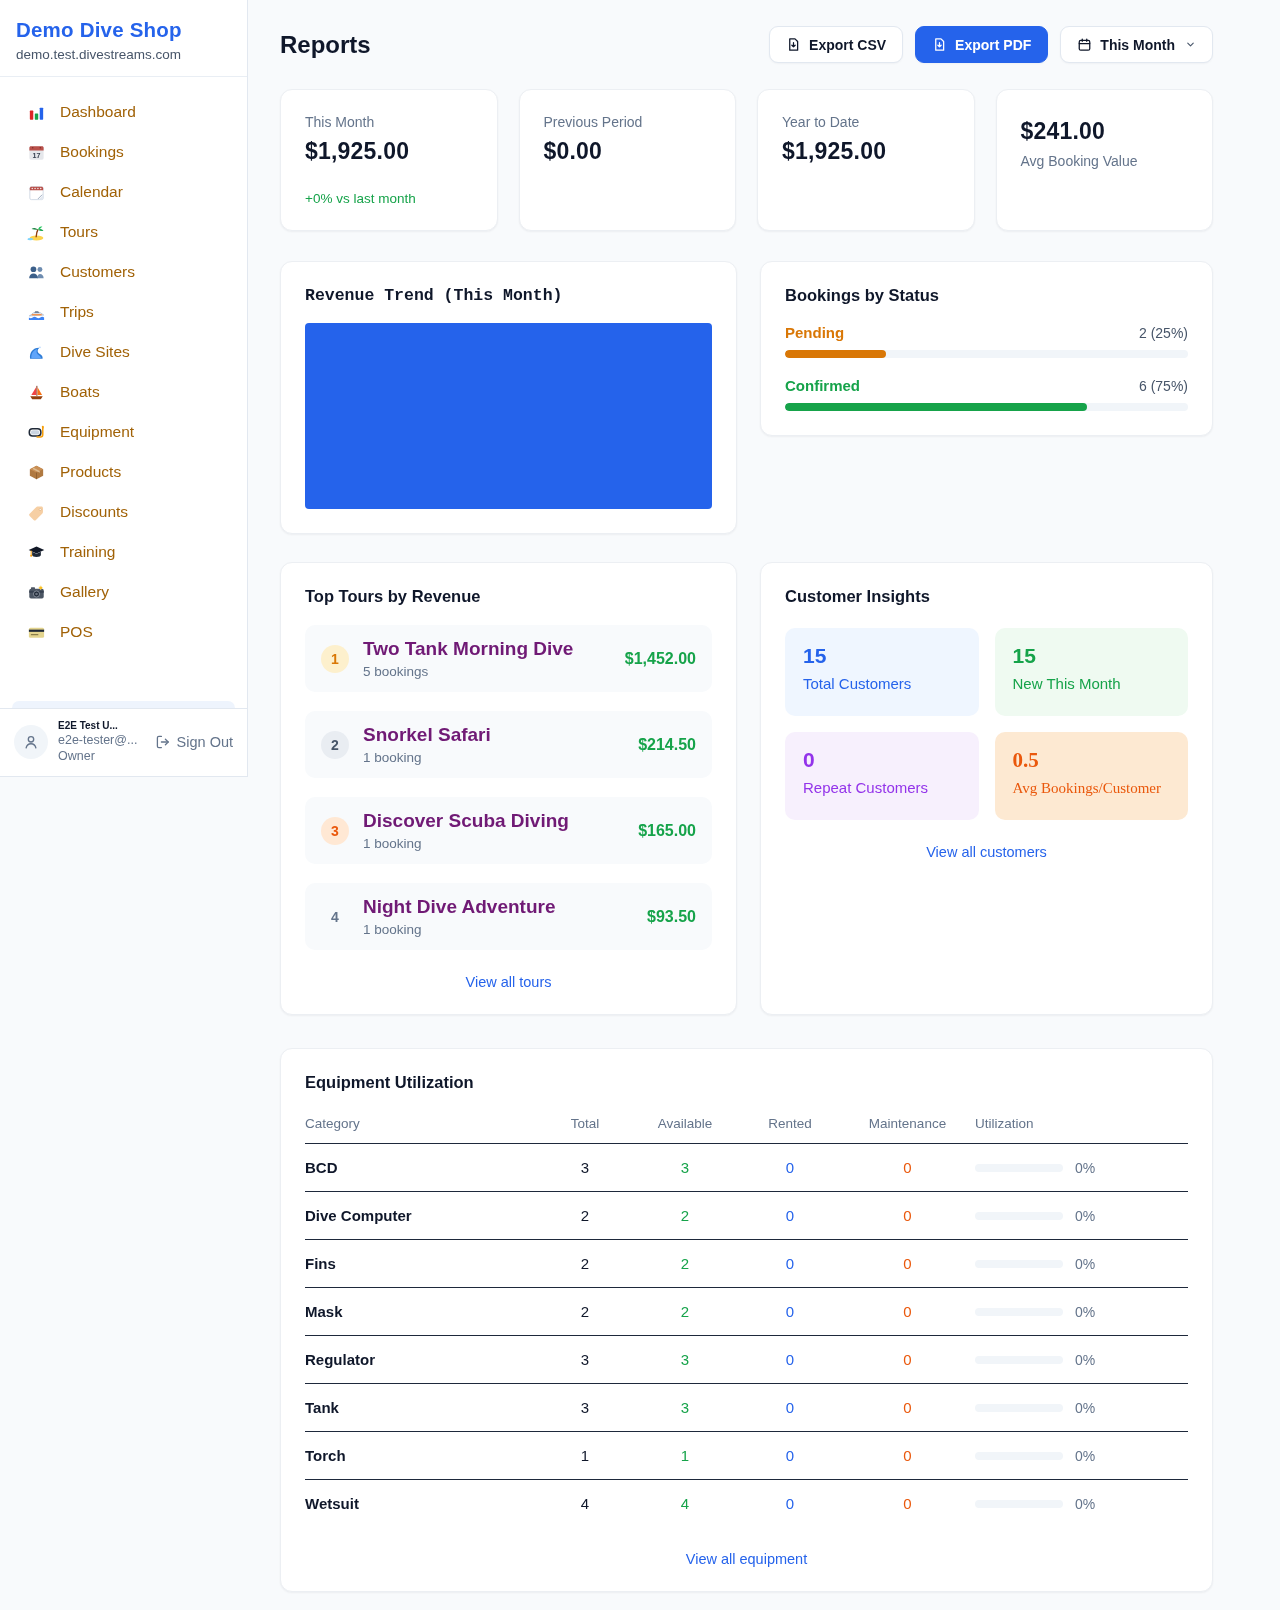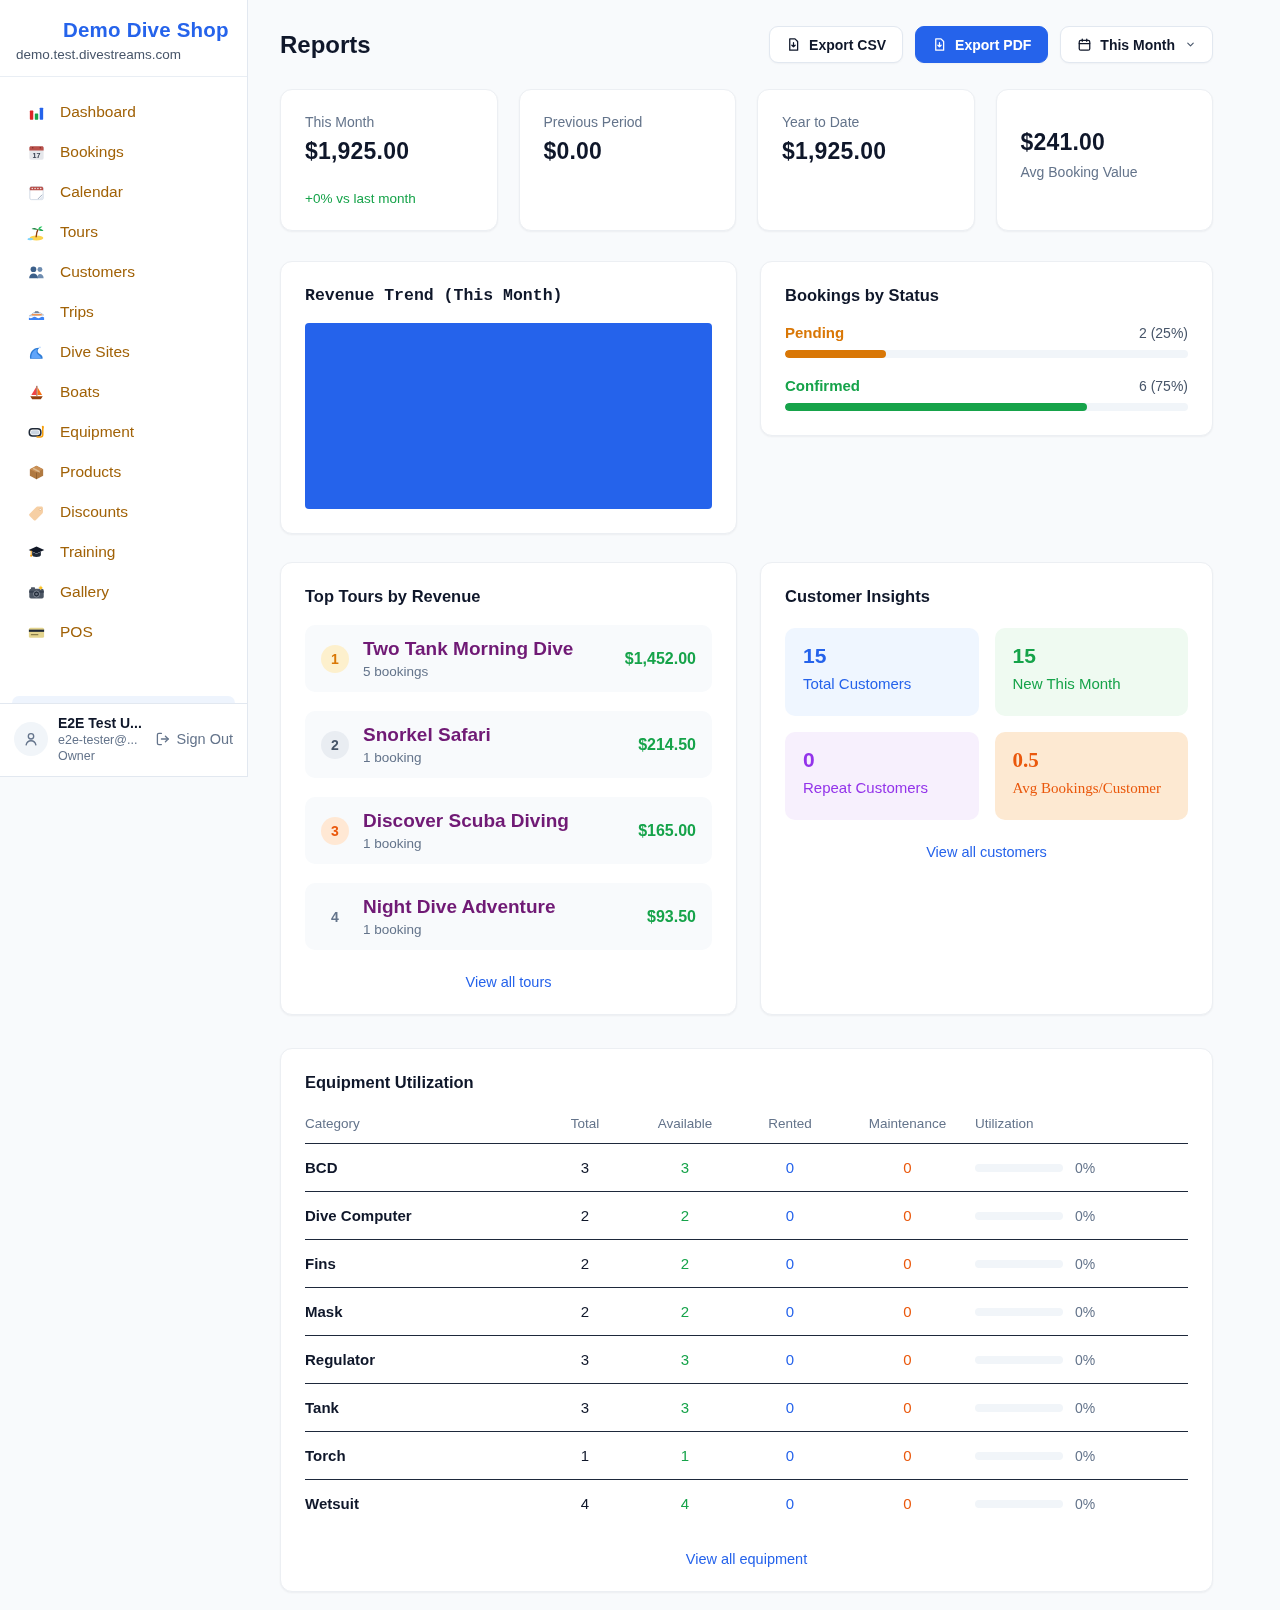--- a/index.html
+++ b/index.html
@@ -15,21 +15,21 @@
   
   .sidebar {
     position:absolute; top:0; left:0;
     width:248px; height:777px;
     background:#fff;
     border-right:1px solid #e2e8f0;
     border-bottom:1px solid #e2e8f0;
     display:flex; flex-direction:column;
   }
   .brand { padding:18px 16px 14px; border-bottom:1px solid #e9eef4; }
-  .brand-name { color:#2563eb; font-size:20.5px; font-weight:bold; letter-spacing:.2px;margin-left:47px; }
+  .brand-name { color:#2563eb; font-size:20.5px; font-weight:bold; letter-spacing:.2px; }
   .brand-domain { color:#475569; font-size:13.5px; margin-top:5px; }
   .nav { flex:1; padding:15px 12px 0; position:relative; overflow:hidden; }
   .nav-item {
     display:flex; align-items:center; gap:14px;
     padding:10px 14px; border-radius:8px;
     font-size:15.5px; color:#a16207; cursor:pointer;
   }
   .nav-item .ico { width:20px; height:20px; display:inline-flex; align-items:center; justify-content:center; flex:0 0 20px; }
   .nav-sliver {
     position:absolute; left:12px; right:12px; bottom:0; height:7px;
@@ -38,21 +38,21 @@
   .user-footer {
     border-top:1px solid #e2e8f0;
     padding:11px 14px 13px;
     display:flex; align-items:center; gap:10px;
   }
   .avatar {
     width:34px; height:34px; border-radius:50%;
     background:#f1f5f9; display:flex; align-items:center; justify-content:center; flex:0 0 34px;
   }
   .user-meta { flex:1; min-width:0; }
-  .user-name { font-size:14px; font-weight:bold; color:#0f172a; white-space:nowrap; }
+  .user-name { font-size:10px; font-weight:bold; color:#0f172a; white-space:nowrap; }
   .user-email, .user-role { font-size:12.5px; color:#64748b; margin-top:2px; white-space:nowrap; }
   .signout { display:flex; align-items:center; gap:6px; color:#64748b; font-size:14.5px; cursor:pointer; white-space:nowrap; }
 
   
   .main { margin-left:248px; padding:26px 0 0 32px; }
   .content { width:933px; }
   .page-header { display:flex; align-items:center; justify-content:space-between; margin-bottom:26px; }
   .page-title { font-size:24px; font-weight:800; color:#0f172a; }
   .header-actions { display:flex; gap:12px; }
   .btn {
@@ -72,21 +72,21 @@
     box-shadow:0 1px 2px rgba(15,23,42,.05);
     padding:24px;
   }
   .card-title { font-size:16.5px; font-weight:bold; color:#0f172a; }
 
   .stats-row { display:grid; grid-template-columns:repeat(4,1fr); gap:21px; margin-bottom:30px; }
   .stat-card { min-height:126px; }
   .stat-label { font-size:14px; color:#64748b; }
   .stat-value { font-size:23px; font-weight:800; color:#0f172a; margin-top:8px; letter-spacing:.2px; }
   .stat-delta { font-size:13.5px; color:#16a34a; margin-top:26px; }
-  .stat-card.value-first .stat-value { margin-top:15px; }
+  .stat-card.value-first .stat-value { margin-top:4px; }
   .stat-card.value-first .stat-label { margin-top:8px; }
 
   .charts-row { display:flex; gap:23px; margin-bottom:28px; align-items:flex-start; }
   .revenue-card { width:457px;font-family:Liberation Mono, monospace; }
   .chart-block { margin-top:18px; height:186px; background:#2563eb; border-radius:4px; }
   .status-card { width:453px; }
   .status-row { margin-top:19px; }
   .status-line { display:flex; align-items:center; justify-content:space-between; }
   .status-label { font-size:15px; font-weight:bold; }
   .status-label.pending { color:#d97706; }

